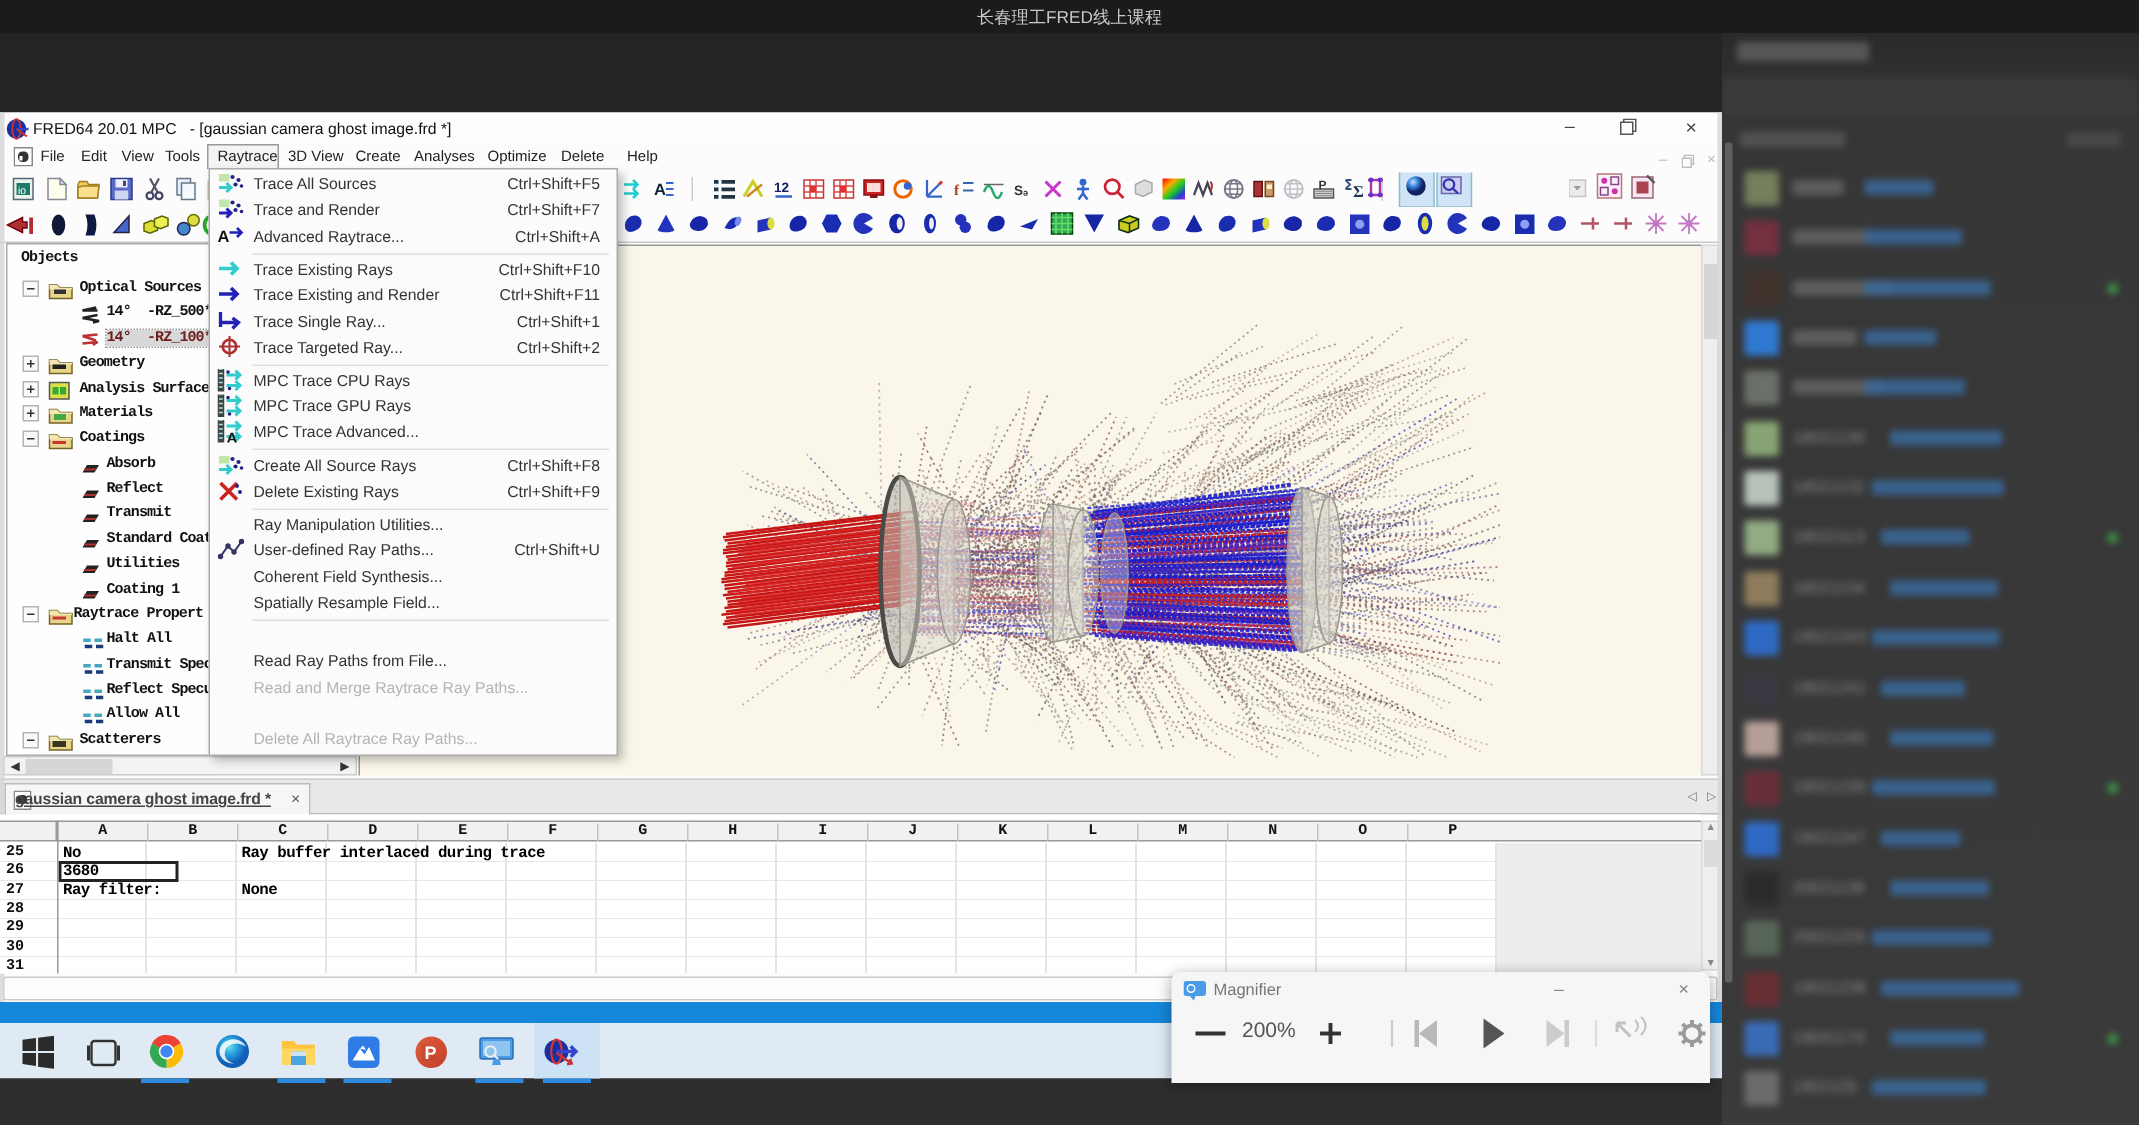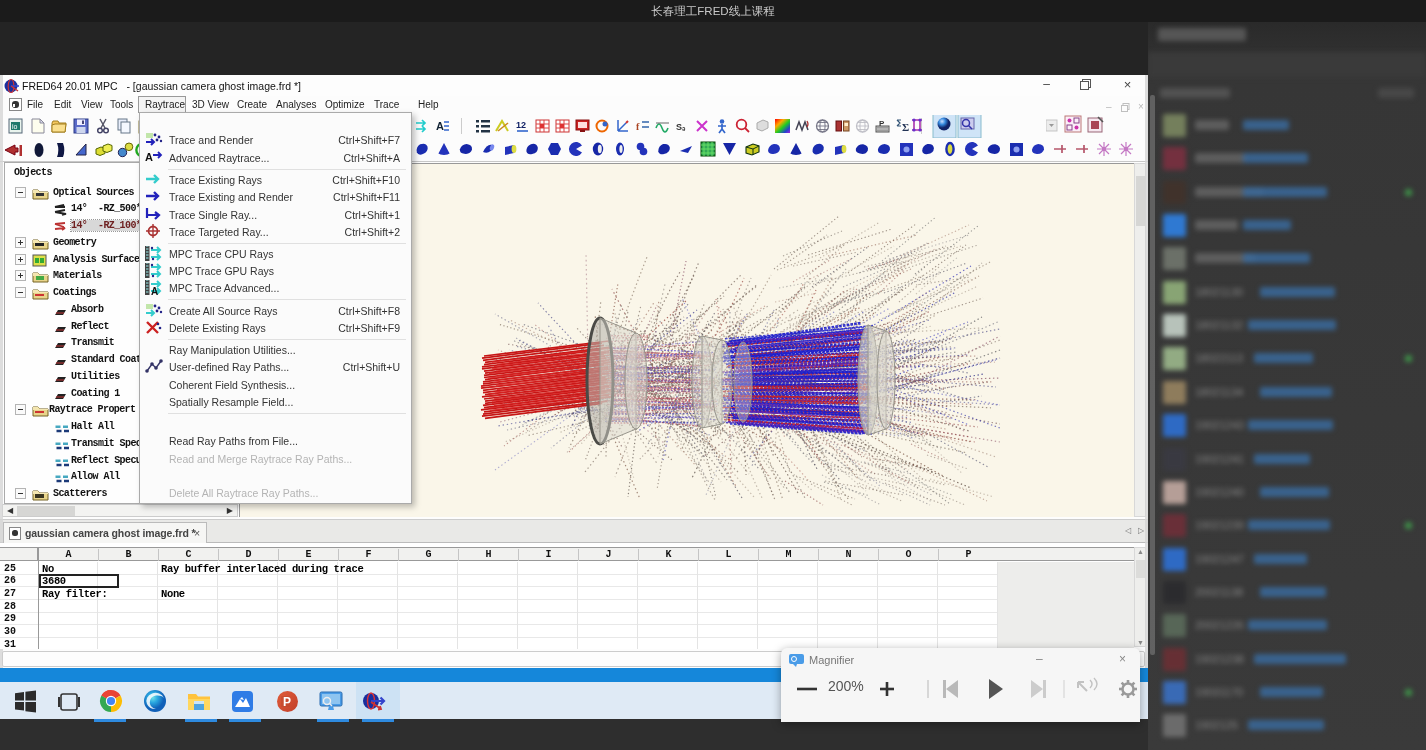--- a/index.html
+++ b/index.html
@@ -31,21 +31,21 @@
 
 #view3d { position:absolute; left:239px; top:88px; width:895px; height:354px; background:#faf6e9; border-top:1px solid #999; border-left:1px solid #999; }
 #vscroll { position:absolute; left:1134px; top:88px; width:12px; height:354px; background:#eeeeec; border:1px solid #d8d8d8; }
 #vthumb { position:absolute; left:1px; top:12px; width:9px; height:50px; background:#d6d6d4; }
 #hscroll { position:absolute; left:2px; top:429px; width:236px; height:13px; background:#f3f3f1; border:1px solid #ccc; }
 #hscroll .arr { position:absolute; top:1px; font-size:8px; color:#333; }
 #hscroll .thumb { position:absolute; left:14px; top:1px; width:58px; height:10px; background:#d6d6d4; }
 
 #tabbar { position:absolute; left:0; top:444px; width:100%; height:24px; background:#e9e9e7; border-top:1px solid #ccc; border-bottom:1px solid #bbb; }
 #tab1 { position:absolute; left:3px; top:2px; width:204px; height:22px; background:#f6f6f4; border:1px solid #bbb; border-bottom:none; font-size:10.5px; font-weight:bold; color:#444; white-space:nowrap; overflow:hidden; }
-#tab1 .tx { position:absolute; left:21px; top:4px; letter-spacing:-0.1px; }
+#tab1 .tx { position:absolute; left:6px; top:4px; letter-spacing:-0.1px;text-decoration:underline; }
 #tab1 .cl { position:absolute; left:190px; top:4px; color:#555; font-weight:normal; }
 #sheet { position:absolute; left:0; top:468px; width:1134px; height:106px; background:#fff; font-family:"Liberation Mono",monospace; }
 .shhead { position:absolute; left:0; top:4px; width:100%; height:14px; background:#f1f1ef; border-top:1px solid #999; border-bottom:1px solid #999; }
 .shcol { position:absolute; top:1px; width:60px; text-align:center; font-size:10px; font-weight:bold; color:#111; border-left:1px solid #c5c5c5; height:12px; }
 .shcorner { position:absolute; left:0; top:0; width:38px; height:12px; background:#f1f1ef; border-right:1px solid #999; }
 .shbody { position:absolute; left:0; top:19px; width:998px; height:87px; overflow:hidden;
   background:
    repeating-linear-gradient(to right, transparent 0, transparent 59px, #e4e4e4 59px, #e4e4e4 60px),
    repeating-linear-gradient(to bottom, transparent 0, transparent 11.7px, #e8e8e8 11.7px, #e8e8e8 12.7px);
   background-position:38px 0, 0 0; }
@@ -122,21 +122,21 @@
         </svg>
       <span class="mb" style="left:27px">File</span>
         <span class="mb" style="left:54px">Edit</span>
       <span class="mb" style="left:81px">View</span>
         <span class="mb" style="left:110px">Tools</span>
       <span class="mb" style="left:145px">Raytrace</span>
       <span class="mb" style="left:192px">3D View</span>
         <span class="mb" style="left:237px">Create</span>
       <span class="mb" style="left:276px">Analyses</span>
         <span class="mb" style="left:325px">Optimize</span>
-      <span class="mb" style="left:374px">Trace</span>
+      <span class="mb" style="left:374px">Delete</span>
         <span class="mb" style="left:418px">Help</span>
       <div id="raybox"></div>
     </div>
     <div id="mdictl" style="position:absolute;left:1106px;top:26px;width:42px;height:12px;opacity:0.45;font-size:10px;color:#666">
       <span style="position:absolute;left:0">–</span>
       <svg style="position:absolute;left:15px;top:1.5px" width="9" height="9">
           <rect x="2" y="0.5" width="6" height="6" fill="none" stroke="#777"></rect>
           <rect x="0.5" y="2.5" width="6" height="6" fill="#fdfdfd" stroke="#777"></rect>
         </svg>
       <span style="position:absolute;left:32px">×</span>
@@ -1857,20 +1857,32 @@
       <path d="M702,336 L722,340 L722,424 L702,428 Z" stroke-width="1"></path>
       <ellipse cx="722" cy="382" rx="10" ry="42" fill-opacity="0.45"></ellipse>
       <ellipse cx="743" cy="382" rx="9" ry="40" fill-opacity="0.4"></ellipse>
       <ellipse cx="868" cy="380" rx="10" ry="55" fill="#c9c7be" fill-opacity="0.7"></ellipse>
       <path d="M868,325 L886,331 L886,429 L868,435 Z" stroke-width="1"></path>
       <ellipse cx="886" cy="380" rx="9" ry="49" fill-opacity="0.55"></ellipse>
     </g>
     </svg>
 
   <div class="abs" id="dropdown">
+      <div class="mitem" style="top:2.2px">
+        <span class="mico"><svg width="18" height="15">
+            <rect x="1" y="1" width="7" height="5" fill="#ad8" opacity="0.7"></rect>
+            <circle cx="10" cy="3" r="1.4" fill="#228"></circle>
+            <circle cx="14" cy="5" r="1.4" fill="#228"></circle>
+            <circle cx="12" cy="8" r="1.4" fill="#228"></circle>
+            <circle cx="16" cy="9" r="1.2" fill="#228"></circle>
+            <path d="M1,10 H9 M6,7 L9,10 L6,13" stroke="#3cc" stroke-width="2" fill="none"></path>
+          </svg></span>
+        <span class="mlab">Trace All Sources</span>
+        <span class="msc">Ctrl+Shift+F5</span>
+      </div>
       <div class="mitem" style="top:19.4px">
         <span class="mico"><svg width="18" height="15">
             <rect x="1" y="1" width="7" height="5" fill="#ad8" opacity="0.7"></rect>
             <circle cx="10" cy="3" r="1.4" fill="#228"></circle>
             <circle cx="14" cy="5" r="1.4" fill="#228"></circle>
             <circle cx="12" cy="8" r="1.4" fill="#228"></circle>
             <circle cx="16" cy="9" r="1.2" fill="#228"></circle>
             <path d="M1,10 H9 M6,7 L9,10 L6,13" stroke="#22b" stroke-width="2" fill="none"></path>
           </svg></span>
         <span class="mlab">Trace and Render</span>

